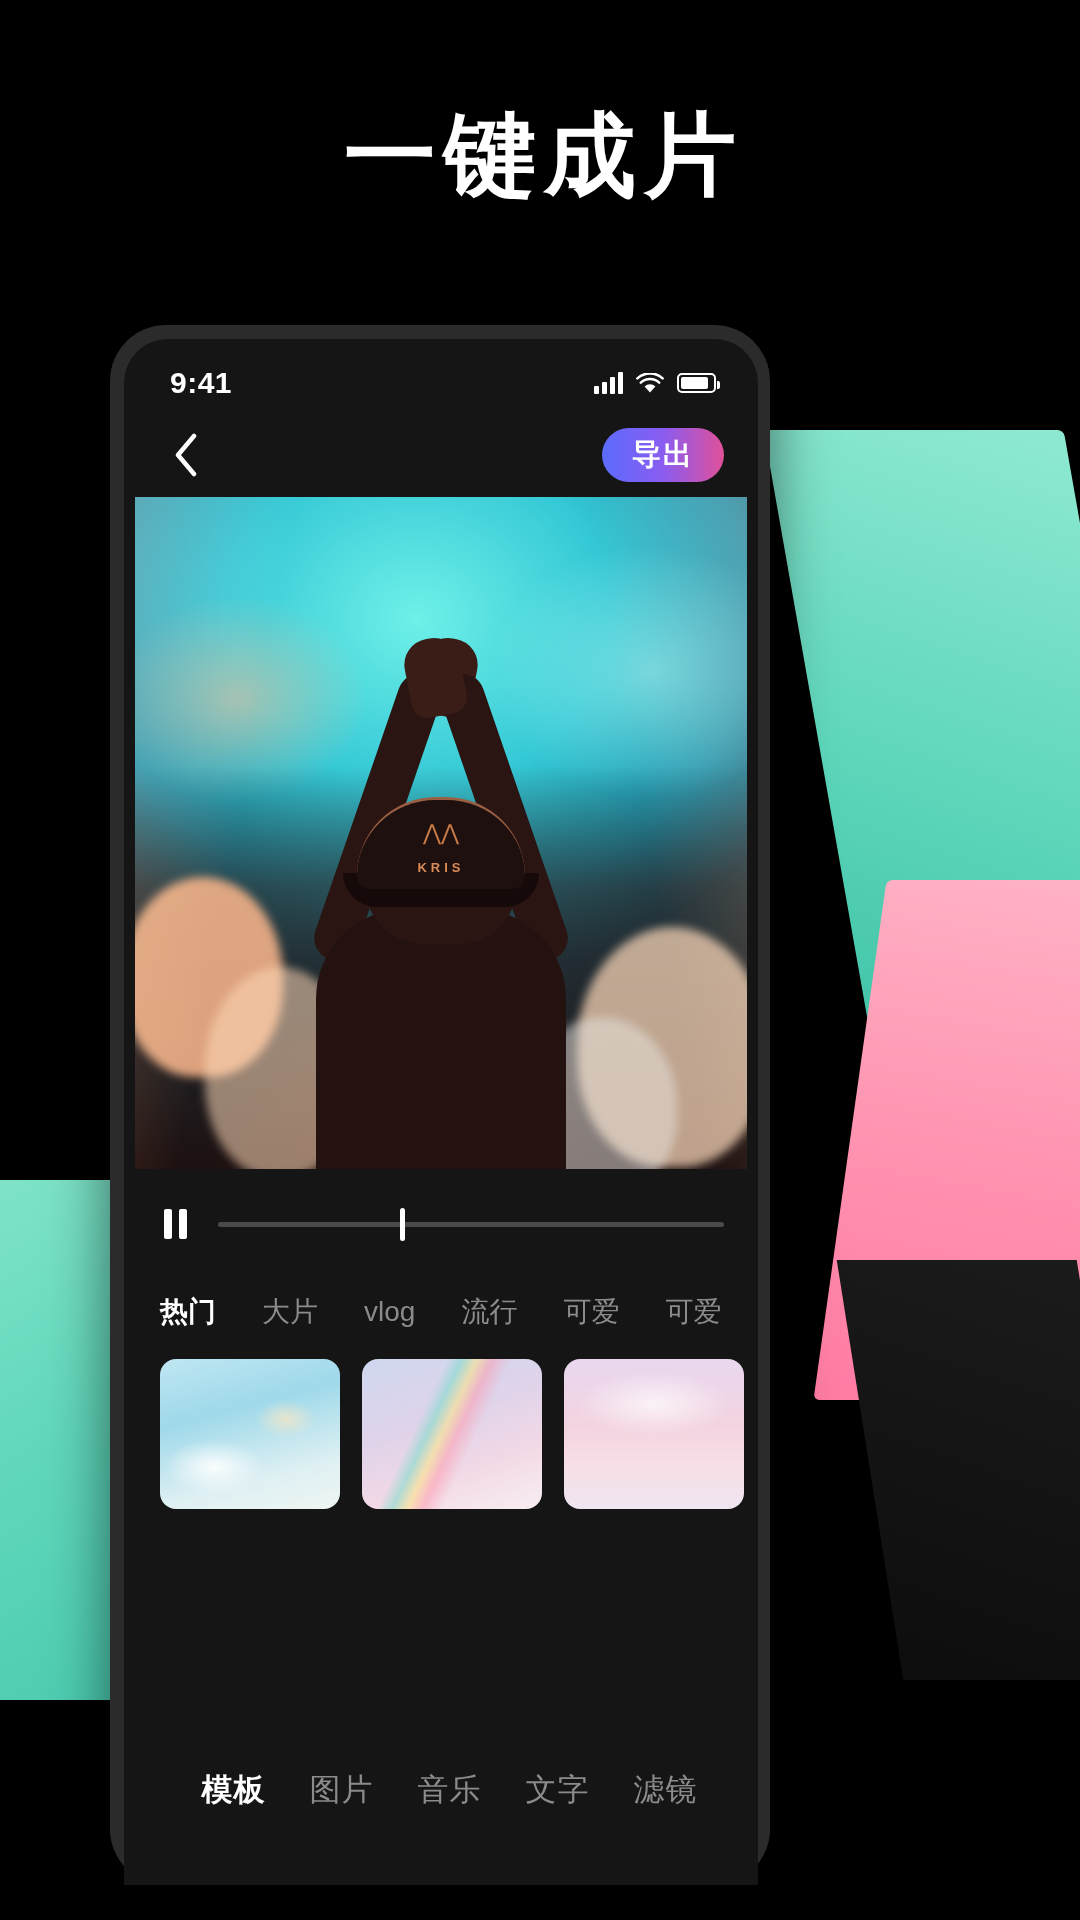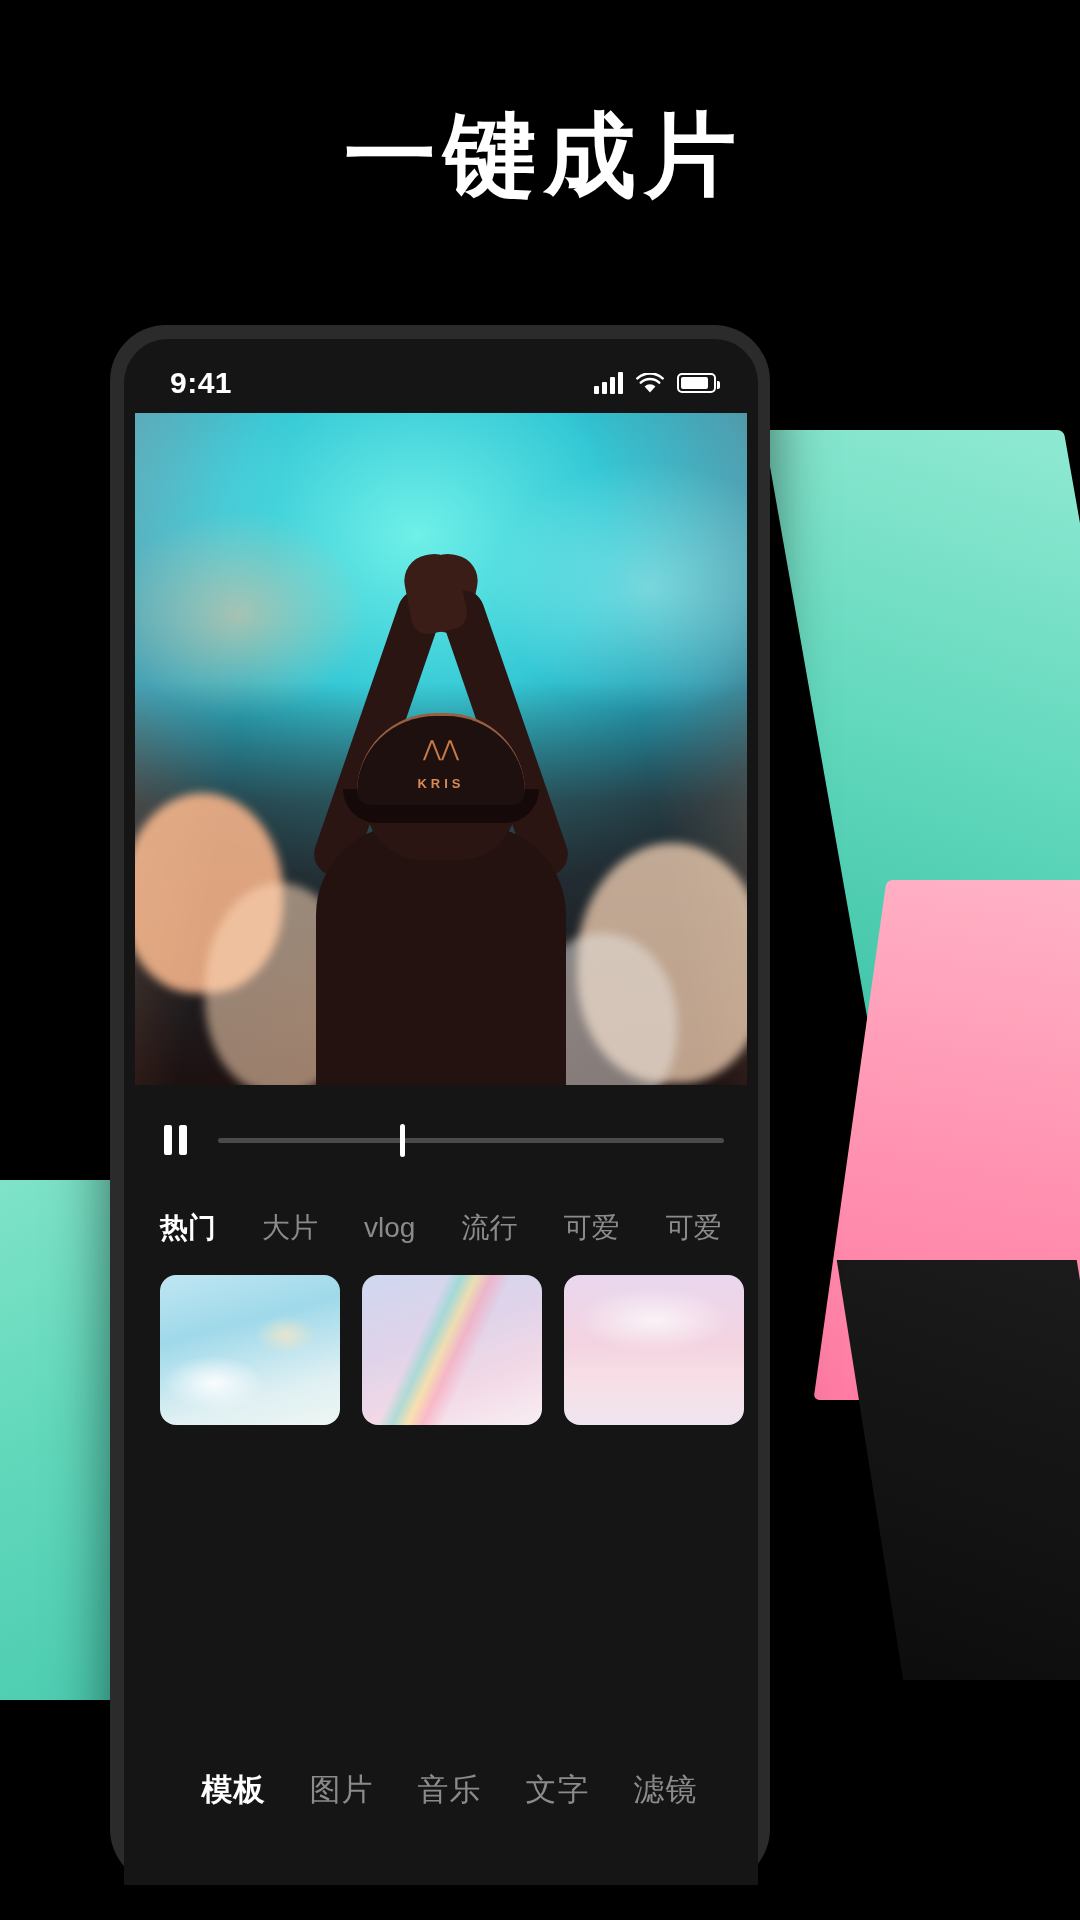--- a/index.html
+++ b/index.html
@@ -241,20 +241,28 @@
             <path d="M4.8 9.6 a13.5 13.5 0 0 1 18.4 0" stroke="#fff" stroke-width="2.6" fill="none" stroke-linecap="round"></path>
             <path d="M1.4 5.4 a18.5 18.5 0 0 1 25.2 0" stroke="#fff" stroke-width="2.6" fill="none" stroke-linecap="round"></path>
           </svg>
         </span>
         <span class="batt">
             <span></span>
           </span>
       </div>
     </div>
 
+    <div class="navbar">
+      <div class="back-btn">
+        <svg width="26" height="44" viewBox="0 0 26 44">
+          <path d="M21 3 L5 22 L21 41" stroke="#fff" stroke-width="4.5" fill="none" stroke-linecap="round" stroke-linejoin="round"></path>
+        </svg>
+      </div>
+      <div class="export-btn">导出</div>
+    </div>
 
     <div class="preview">
       <div class="sky"></div>
       <div class="haze"></div>
       <div class="crowd"></div>
       <div class="blob b1"></div>
       <div class="blob b2"></div>
       <div class="blob b3"></div>
       <div class="blob b4"></div>
       <div class="blob b5"></div>

